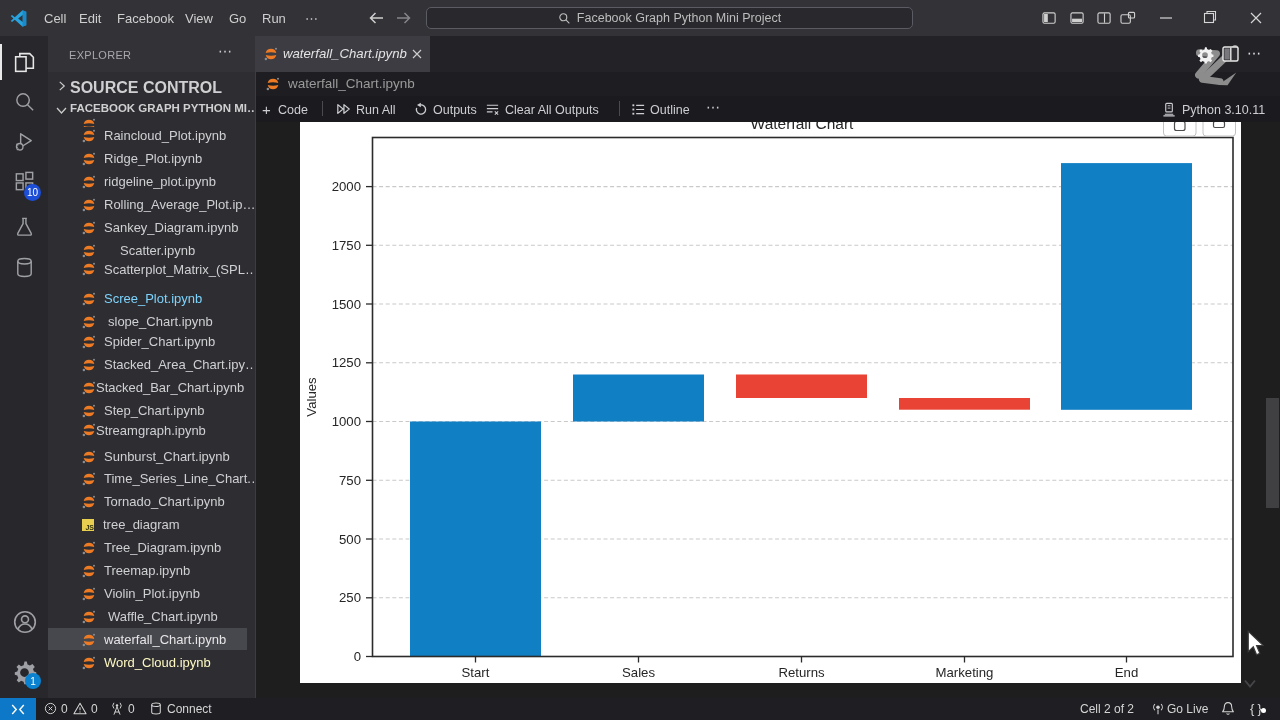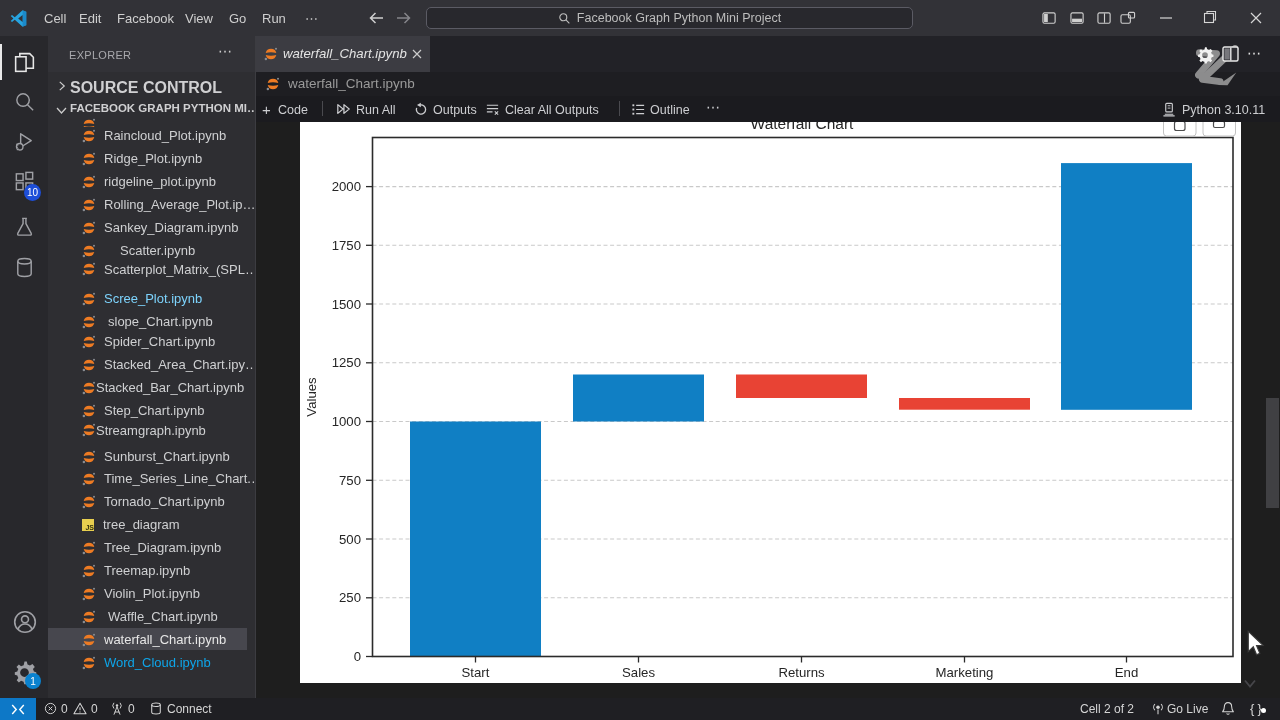--- a/index.html
+++ b/index.html
@@ -317,21 +317,21 @@
 <div class="abs" style="left:0;top:592px;width:199px;height:22px;background:#47474e"></div>
 <div class="abs" style="left:34px;top:593px;height:21px;display:flex;align-items:center;gap:8px;font-size:13px;color:#e6e6e6;white-space:nowrap">
         <svg width="14" height="14" viewBox="0 0 14 14">
           <path d="M1.7 5.9 A5.45 5.45 0 0 1 12.3 5.9 A8.6 3.1 0 0 0 1.7 5.9Z" fill="#ee7b23"></path>
 <path d="M1.7 8.1 A5.45 5.45 0 0 0 12.3 8.1 A8.6 3.1 0 0 1 1.7 8.1Z" fill="#ee7b23"></path>
 <circle cx="12" cy="1.7" r="1" fill="#8a8d92"></circle>
           <circle cx="1.9" cy="12.1" r="1.25" fill="#8a8d92"></circle>
         </svg>
         <span>waterfall_Chart.ipynb</span>
       </div>
-<div class="abs" style="left:34px;top:616px;height:21px;display:flex;align-items:center;gap:8px;font-size:13px;color:#0ea5e9;white-space:nowrap">
+<div class="abs" style="left:34px;top:616px;height:21px;display:flex;align-items:center;gap:8px;font-size:13px;color:#fef9c3;white-space:nowrap">
         <svg width="14" height="14" viewBox="0 0 14 14">
           <path d="M1.7 5.9 A5.45 5.45 0 0 1 12.3 5.9 A8.6 3.1 0 0 0 1.7 5.9Z" fill="#ee7b23"></path>
 <path d="M1.7 8.1 A5.45 5.45 0 0 0 12.3 8.1 A8.6 3.1 0 0 1 1.7 8.1Z" fill="#ee7b23"></path>
 <circle cx="12" cy="1.7" r="1" fill="#8a8d92"></circle>
           <circle cx="1.9" cy="12.1" r="1.25" fill="#8a8d92"></circle>
         </svg>
         <span>Word_Cloud.ipynb</span>
       </div>
 </div>
 <div class="abs" style="left:255px;top:36px;width:1px;height:662px;background:#3c3c41"></div>

